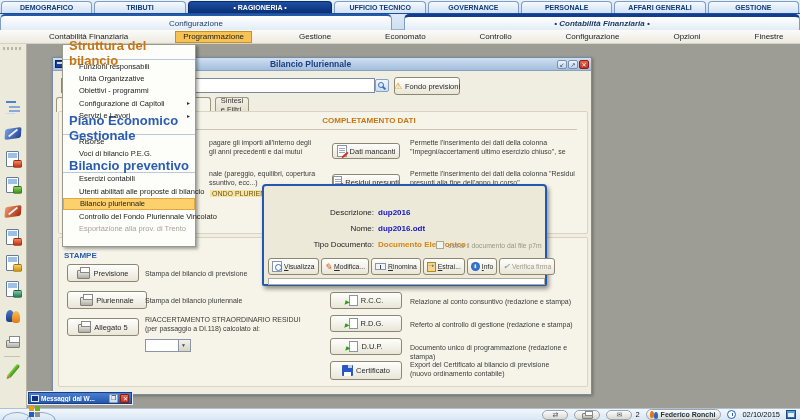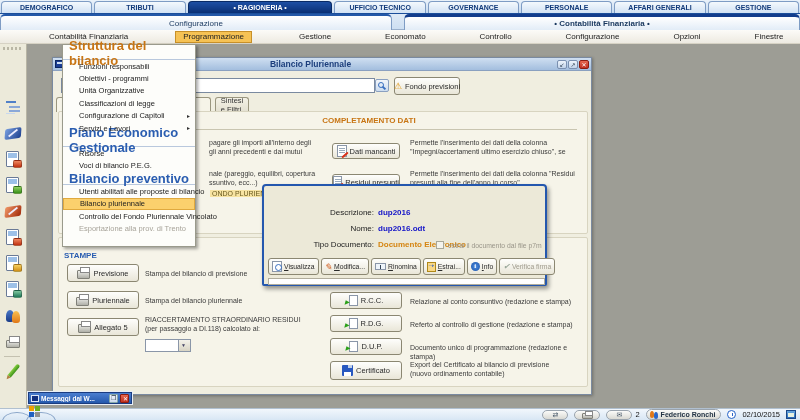--- a/index.html
+++ b/index.html
@@ -15,21 +15,21 @@
            justify-content:center; white-space:nowrap; overflow:hidden; }
   .r1tab.active { flex:1.6; background:linear-gradient(#1d4fa4,#0a2f74); color:#fff; border-color:#082a66; }
 
   
   .row2 { position:absolute; left:0; top:14px; width:800px; height:16px;
           background:linear-gradient(#dfeaf6,#cddff2); border-bottom:1px solid #9ab0cc; }
   .r2tab { position:absolute; top:0; height:16px; border:1px solid #7e9cc4; border-bottom:none;
            border-top:2px solid #2458a8; border-radius:5px 5px 0 0;
            background:linear-gradient(#ffffff,#e2ecf7); color:#17365d; font-size:8px;
            display:flex; align-items:center; justify-content:center; }
-  .r2tab.sel { border-top:3px solid #123c8c; font-weight:bold; }
+  .r2tab.sel { border-top:3px solid #123c8c; font-weight:bold;font-style:italic; }
 
   
   .menubar { position:absolute; left:0; top:30px; width:800px; height:14px;
              background:linear-gradient(#fcfbf8,#edeae1); border-bottom:1px solid #d6d2c4;
              display:flex; align-items:center; font-size:8px; color:#222; padding-left:2px; }
   .mb-item { padding:1px 7px; height:12px; display:flex; align-items:center; white-space:nowrap;margin-left:40px; }
   .mb-item.active { background:#f6c254; border:1px solid #c89028; }
 
   
   .sidebar { position:absolute; left:0; top:44px; width:27px; height:376px;
@@ -355,21 +355,21 @@
 
     <div class="panel panel2">
       <div class="sec-blue" style="position:absolute;left:5px;top:13px;">STAMPE</div>
 
       <div class="btn" style="position:absolute;left:8px;top:26px;width:72px;height:18px;">
         <i class="i-print"></i>
         <span>Previsione</span>
       </div>
       <div class="desc" style="position:absolute;left:86px;top:31px;">Stampa del bilancio di previsione</div>
 
-      <div class="btn" style="position:absolute;left:8px;top:53px;width:72px;height:18px;">
+      <div class="btn" style="position:absolute;left:8px;top:53px;width:80px;height:18px;">
         <i class="i-print"></i>
         <span>Pluriennale</span>
       </div>
       <div class="desc" style="position:absolute;left:86px;top:58px;">Stampa del bilancio pluriennale</div>
 
       <div class="btn" style="position:absolute;left:8px;top:80px;width:72px;height:18px;">
         <i class="i-print"></i>
         <span>Allegato 5</span>
       </div>
       <div class="desc" style="position:absolute;left:86px;top:77px;">
@@ -405,29 +405,29 @@
       <div class="desc" style="position:absolute;left:351px;top:122px;width:176px;">
         <div>Export del Certificato al bilancio di previsione</div>
           <div>(nuovo ordinamento contabile)</div>
       </div>
     </div>
   </div>
 
   <div class="menu">
     <div class="m-head orange">Struttura del bilancio</div>
     <div class="m-item">Funzioni responsabili</div>
+    <div class="m-item">Unità Organizzative</div>
     <div class="m-item">Obiettivi - programmi</div>
-    <div class="m-item">Unità Organizzative</div>
-    <div class="m-item">Classificazioni di legge</div>
     <div class="m-item sub">Configurazione di Capitoli</div>
     <div class="m-item sub">Servizi e Lavori</div>
     <div class="m-head blue">Piano Economico Gestionale</div>
     <div class="m-item">Risorse</div>
     <div class="m-item">Voci di bilancio P.E.G.</div>
     <div class="m-head blue">Bilancio preventivo</div>
+    <div class="m-item">Esercizi contabili</div>
     <div class="m-item">Utenti abilitati alle proposte di bilancio</div>
     <div class="m-item hl">Bilancio pluriennale</div>
     <div class="m-item">Controllo del Fondo Pluriennale Vincolato</div>
     <div class="m-item dis">Esportazione alla prov. di Trento</div>
   </div>
 
   <div class="dialog">
     <span class="dlg-row-label" style="top:22px;left:4px;">Descrizione:</span>
     <span class="dlg-val v-blue" style="top:22px;">dup2016</span>
     <span class="dlg-row-label" style="top:38px;left:4px;">Nome:</span>

